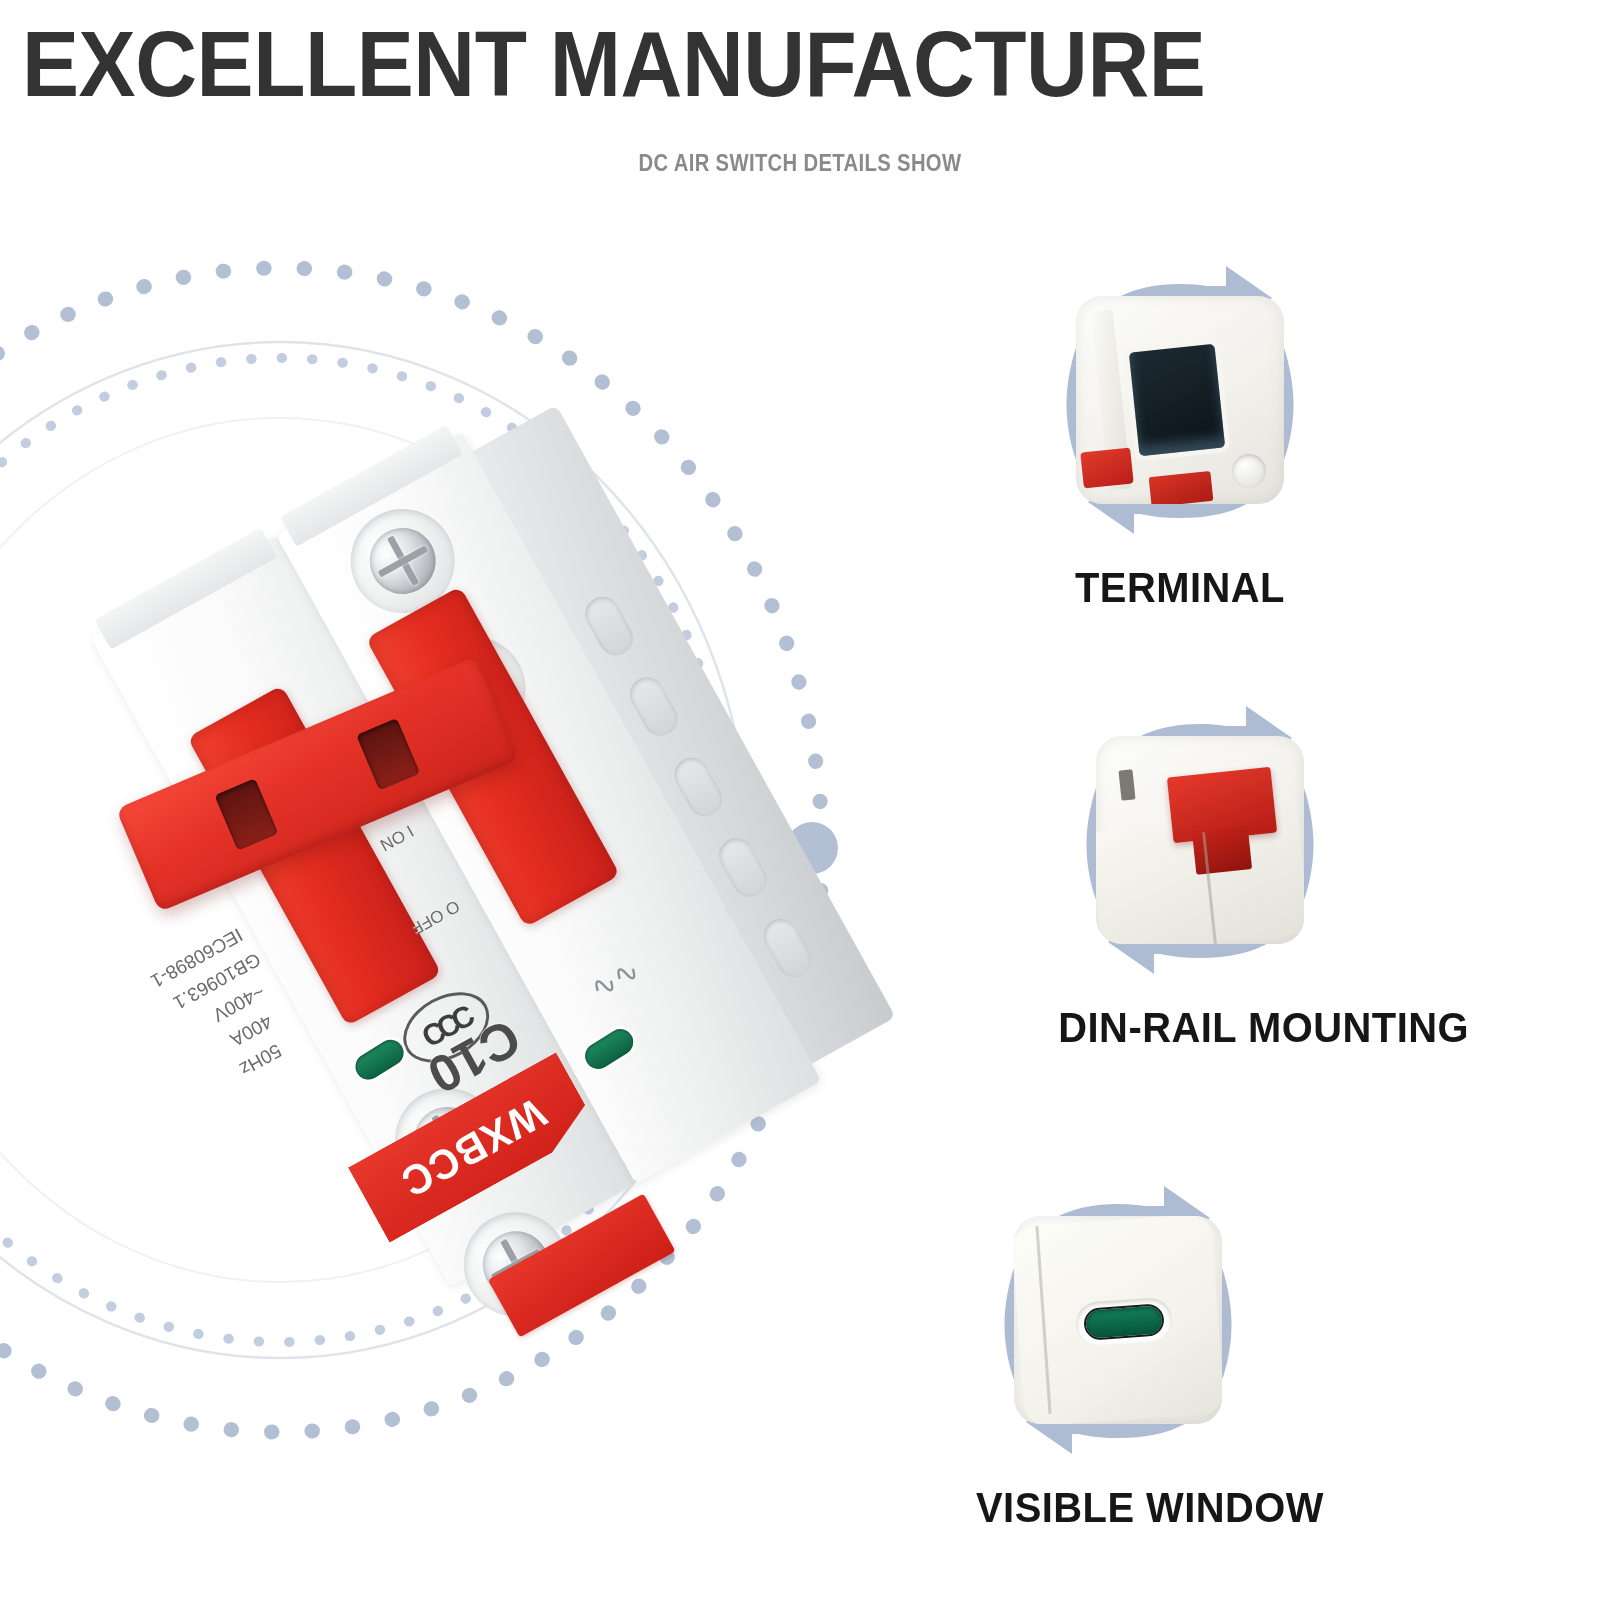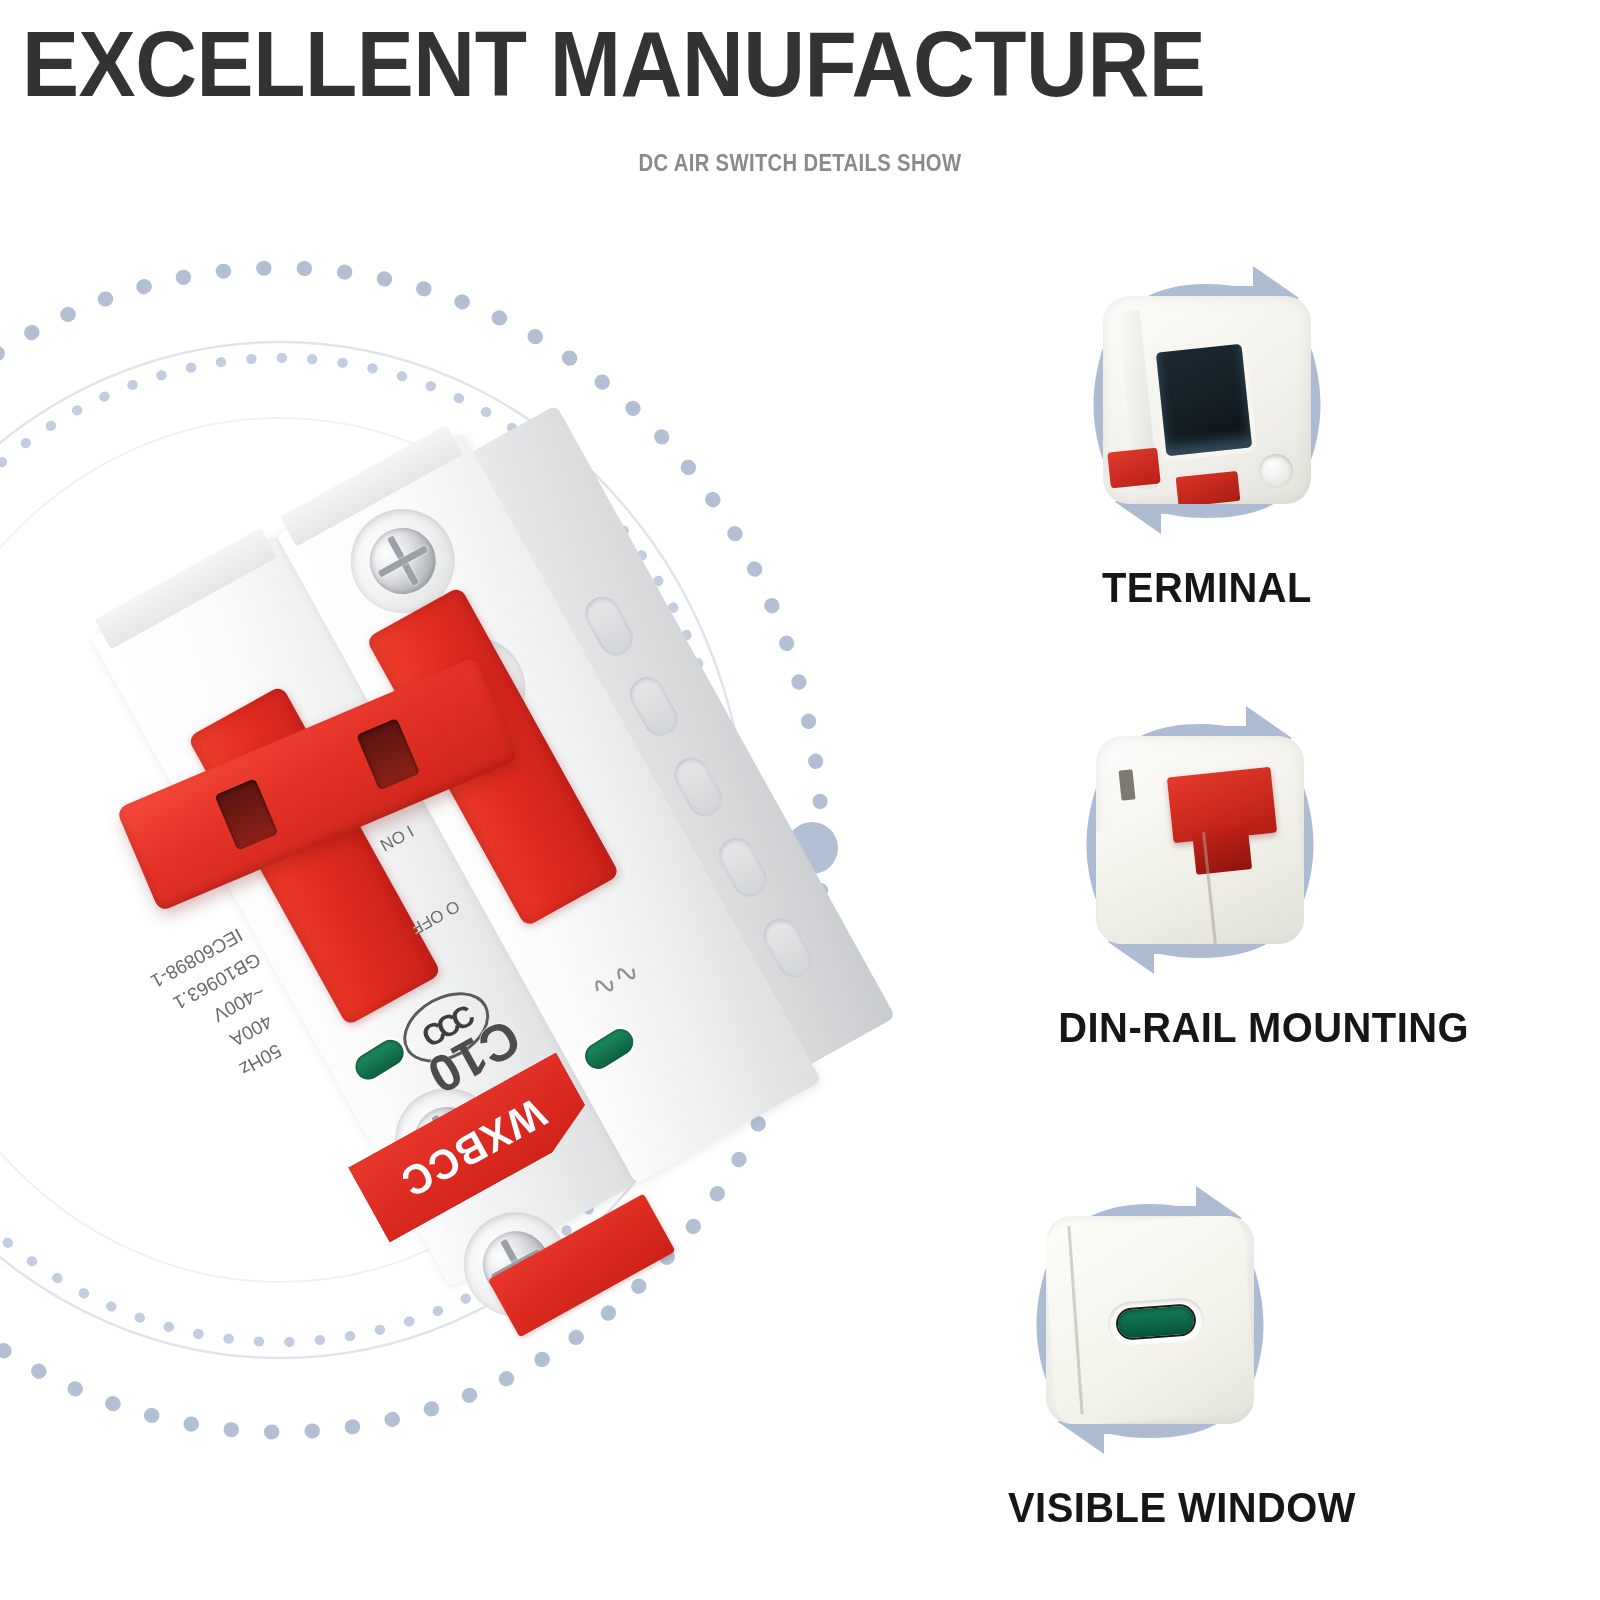--- a/index.html
+++ b/index.html
@@ -280,21 +280,21 @@
     <div class="coil-glyph">∿∿</div>
 
     <div class="brand-badge">
       <span style="transform:rotate(180deg) scaleX(0.95);">WXBCC</span>
     </div>
 
     <div class="red-stripe"></div>
   </div>
 </div>
 
-<div class="feature" style="left:947px;top:250px;">
+<div class="feature" style="left:920px;top:250px;">
   <div class="feature-frame">
     <svg width="300" height="300" viewBox="0 0 300 300" aria-hidden="true">
       <g fill="#adbcd2">
         <path d="M150 34 C 96 34 58 56 44 104 C 34 140 34 170 44 204 C 58 250 96 268 150 268
                  C 204 268 242 250 256 204 C 266 170 266 140 256 104 C 242 56 204 34 150 34 Z
                  M150 70 C 190 70 216 86 226 118 C 233 144 233 162 226 188 C 216 220 190 236 150 236
                  C 110 236 84 220 74 188 C 67 162 67 144 74 118 C 84 86 110 70 150 70 Z"></path>
         <path d="M196 16 l0 20 l-58 0 l0 24 l58 0 l0 20 l46 -32 Z"></path>
         <path d="M104 284 l0 -20 l58 0 l0 -24 l-58 0 l0 -20 l-46 32 Z"></path>
       </g>
@@ -326,21 +326,21 @@
       <div class="d-base"></div>
       <div class="d-notch"></div>
       <div class="d-clip"></div>
       <div class="d-clip2"></div>
       <div class="d-seam"></div>
     </div>
   </div>
   <div class="feature-label" style="margin-left:190px;">DIN-RAIL MOUNTING</div>
 </div>
 
-<div class="feature" style="left:800px;top:1170px;">
+<div class="feature" style="left:768px;top:1170px;">
   <div class="feature-frame" style="margin-left:200px;">
     <svg width="300" height="300" viewBox="0 0 300 300" aria-hidden="true">
       <g fill="#adbcd2">
         <path d="M150 34 C 96 34 58 56 44 104 C 34 140 34 170 44 204 C 58 250 96 268 150 268
                  C 204 268 242 250 256 204 C 266 170 266 140 256 104 C 242 56 204 34 150 34 Z
                  M150 70 C 190 70 216 86 226 118 C 233 144 233 162 226 188 C 216 220 190 236 150 236
                  C 110 236 84 220 74 188 C 67 162 67 144 74 118 C 84 86 110 70 150 70 Z"></path>
         <path d="M196 16 l0 20 l-58 0 l0 24 l58 0 l0 20 l46 -32 Z"></path>
         <path d="M104 284 l0 -20 l58 0 l0 -24 l-58 0 l0 -20 l-46 32 Z"></path>
       </g>

